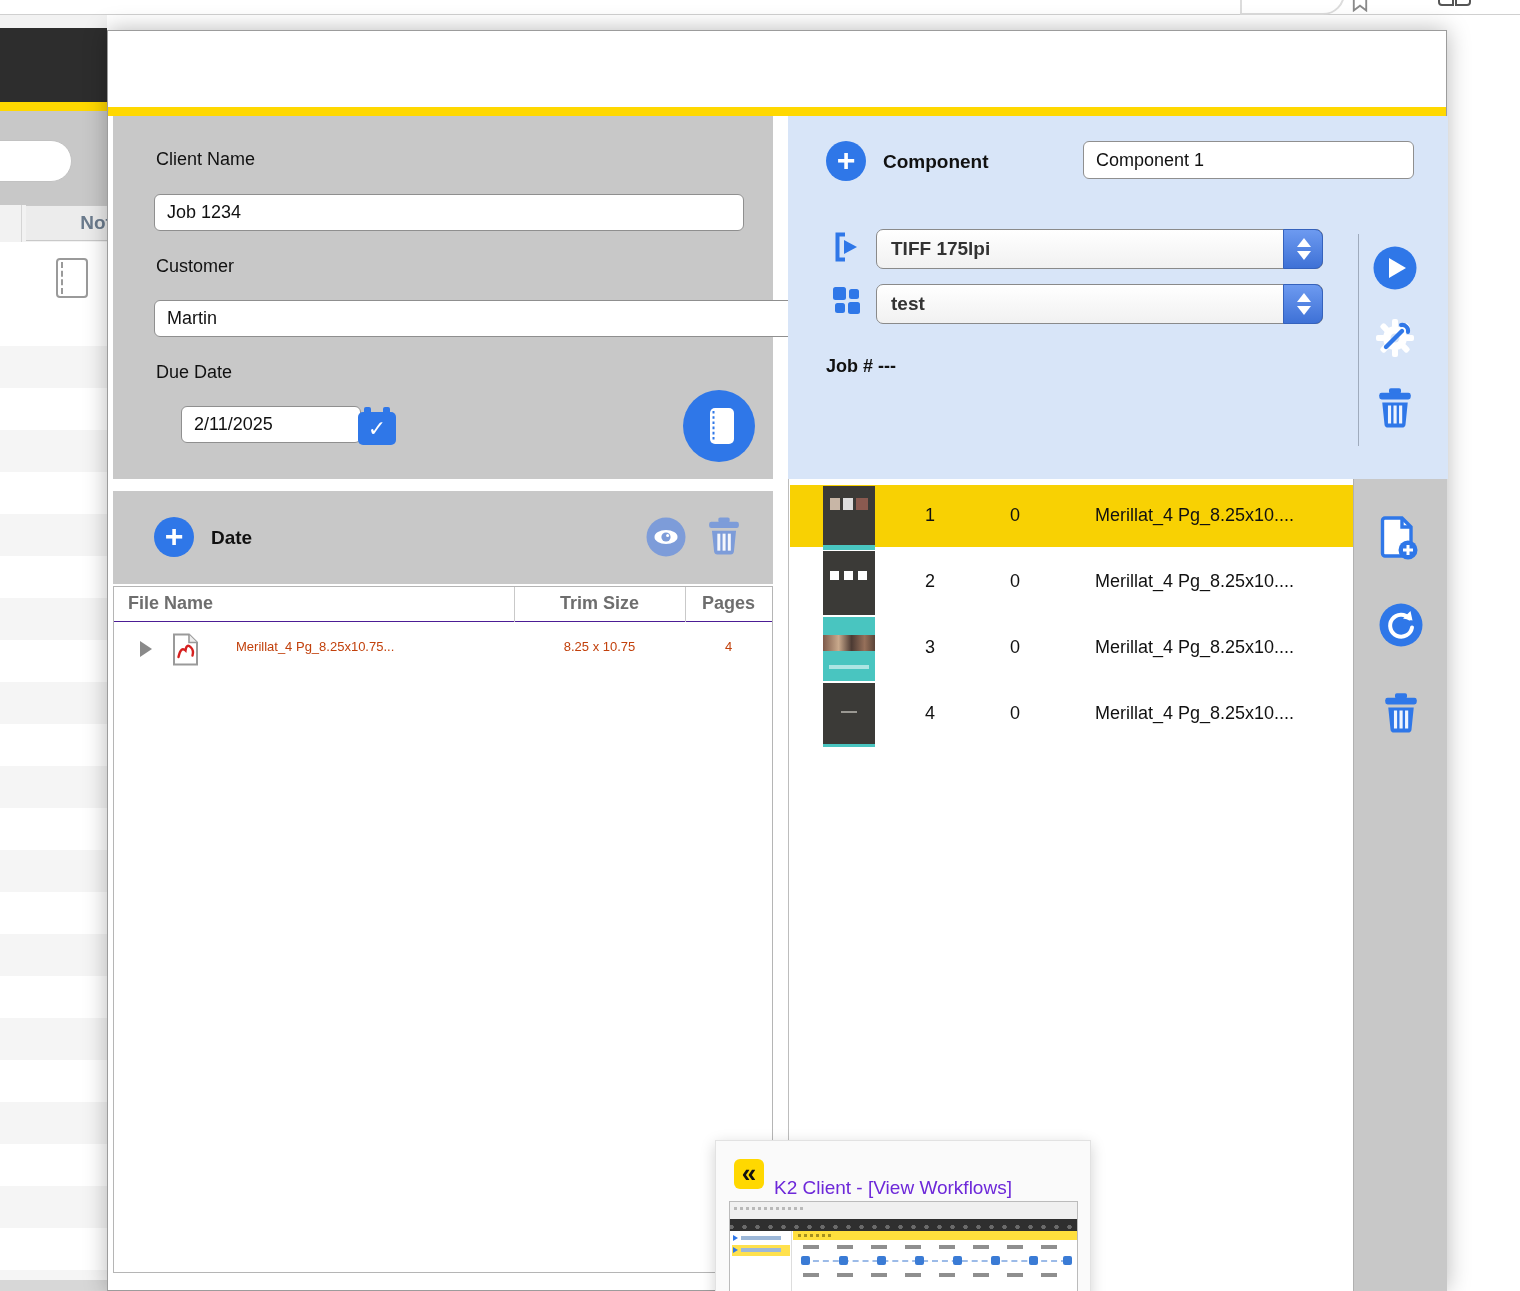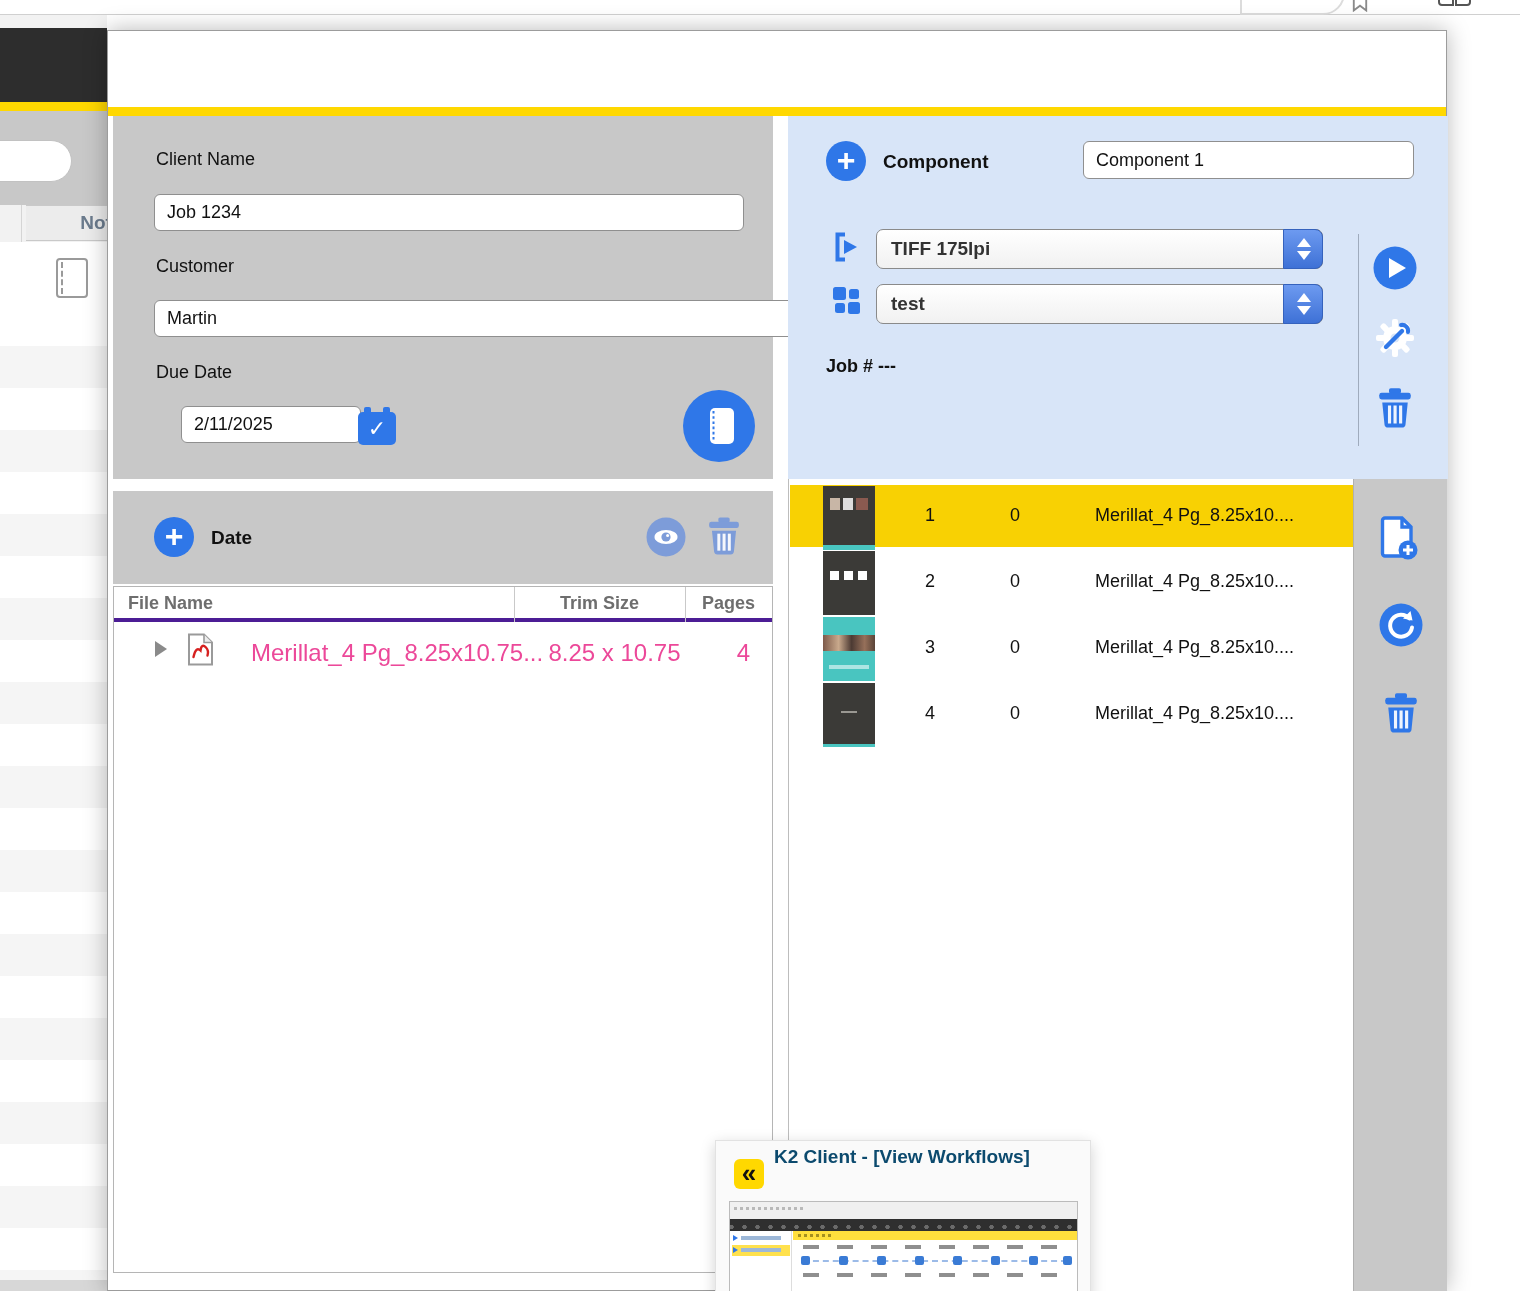--- a/index.html
+++ b/index.html
@@ -49,23 +49,23 @@
   .cal-icon b:nth-child(2){left:6px;} .cal-icon b:nth-child(3){right:6px;}
   .booklet-btn{left:570px;top:274px;width:72px;height:72px;}
 
   
   .pdf-band{left:5px;top:460px;width:660px;height:93px;background:#c8c8c8;}
   .plus-btn{width:40px;height:40px;border-radius:50%;background:#2f77e8;color:#fff;font-size:32px;font-weight:bold;text-align:center;line-height:38px;cursor:pointer;}
   .band-title{color:#111;font-size:19px;font-weight:bold;}
 
   
   .pdf-table{left:5px;top:555px;width:660px;height:687px;background:#fff;border:1px solid #b5b5b5;}
-  .pdf-thead{position:absolute;left:0;top:0;width:658px;height:35px;border-bottom:4px solid #4c1d95;color:#6e6e6e;font-weight:bold;font-size:18px;}
+  .pdf-thead{position:absolute;left:0;top:0;width:658px;height:35px;border-bottom:1px solid #4c1d95;color:#6e6e6e;font-weight:bold;font-size:18px;}
   .th-div{position:absolute;top:0;width:1px;height:35px;background:#c9c9c9;}
-  .pdf-row{position:absolute;left:15px;top:36px;width:658px;height:52px;font-size:24px;color:#ec4899;cursor:pointer;}
+  .pdf-row{position:absolute;left:0;top:36px;width:658px;height:52px;font-size:13px;color:#c2410c;cursor:pointer;}
   .tri-right{width:0;height:0;border-left:12px solid #8a8a8a;border-top:8px solid transparent;border-bottom:8px solid transparent;}
 
   
   .comp-panel{left:680px;top:85px;width:660px;height:363px;background:#d8e5f8;}
   .comp-input{left:295px;top:25px;width:331px;height:38px;}
   .sel{position:absolute;background:linear-gradient(180deg,#ffffff,#f1f1f1);border:1px solid #8a8a8a;border-radius:7px;height:40px;cursor:pointer;}
   .sel .sel-txt{position:absolute;left:14px;top:8px;font-size:19px;font-weight:bold;color:#333;}
   .stepper{position:absolute;right:-1px;top:-1px;width:40px;height:40px;background:linear-gradient(180deg,#6d9af0,#3e71d6);border:1px solid #3562bd;border-radius:0 8px 8px 0;}
   .stepper u{position:absolute;left:13px;width:0;height:0;border-left:7px solid transparent;border-right:7px solid transparent;}
   .stepper u.up{top:8px;border-bottom:9px solid #fff;}
@@ -87,21 +87,21 @@
   .thumb .caption{position:absolute;left:6px;bottom:12px;right:6px;height:4px;background:rgba(255,255,255,.55);}
   .thumb .dash{position:absolute;left:18px;top:28px;width:16px;height:2px;background:#9a9892;}
 
   
   .icon-rail{left:1245px;top:448px;width:94px;height:813px;background:#c8c8c8;border-left:1px solid #b0b0b0;}
   .rail-icon{position:absolute;left:25px;cursor:pointer;}
 
   
   .k2-pop{left:715px;top:1140px;width:376px;height:160px;background:#fafafa;border:1px solid #e2e2e2;box-shadow:0 4px 14px rgba(0,0,0,.18);}
   .k2-logo{position:absolute;left:18px;top:18px;width:30px;height:30px;background:#ffd800;border-radius:6px;color:#111;font-weight:bold;font-size:26px;text-align:center;line-height:28px;}
-  .k2-title{position:absolute;left:58px;top:5px;font-size:19px;color:#0c4a6e;font-weight:bold;}
+  .k2-title{position:absolute;left:58px;top:36px;font-size:19px;color:#6d28d9;}
   .k2-win{position:absolute;left:13px;top:60px;width:349px;height:100px;background:#fff;border:1px solid #bbb;}
   .k2-chrome{position:absolute;left:0;top:0;width:100%;height:17px;background:#f0f0f0;
      background-image:repeating-linear-gradient(90deg,#b9b9b9 0 3px,transparent 3px 6px);background-size:70px 3px;background-position:4px 5px;background-repeat:no-repeat;}
   .k2-toolbar{position:absolute;left:0;top:17px;width:100%;height:12px;background:#2f2f2f;
      background-image:radial-gradient(circle,#6a6a6a 2px,transparent 2.4px);background-size:13px 12px;background-position:8px 2px;}
   .k2-side{position:absolute;left:0;top:29px;width:62px;height:71px;background:#fff;border-right:1px solid #ddd;}
   .k2-side-item{position:absolute;left:2px;width:58px;height:11px;font-size:7px;}
   .k2-side-item .tri{position:absolute;left:1px;top:2px;width:0;height:0;border-left:5px solid #2f77e8;border-top:3.5px solid transparent;border-bottom:3.5px solid transparent;}
   .k2-side-item .txt{position:absolute;left:9px;top:3px;width:40px;height:4px;background:#9db8d8;}
   .k2-main{position:absolute;left:63px;top:29px;right:0;height:71px;background:#fff;}

